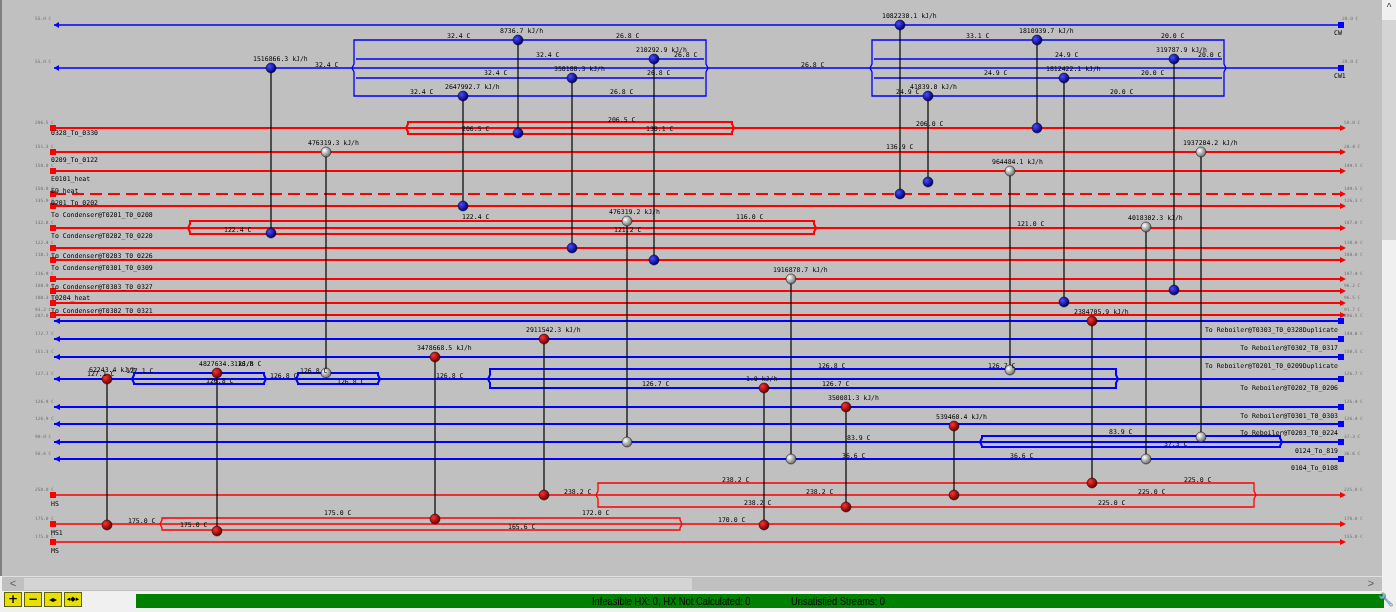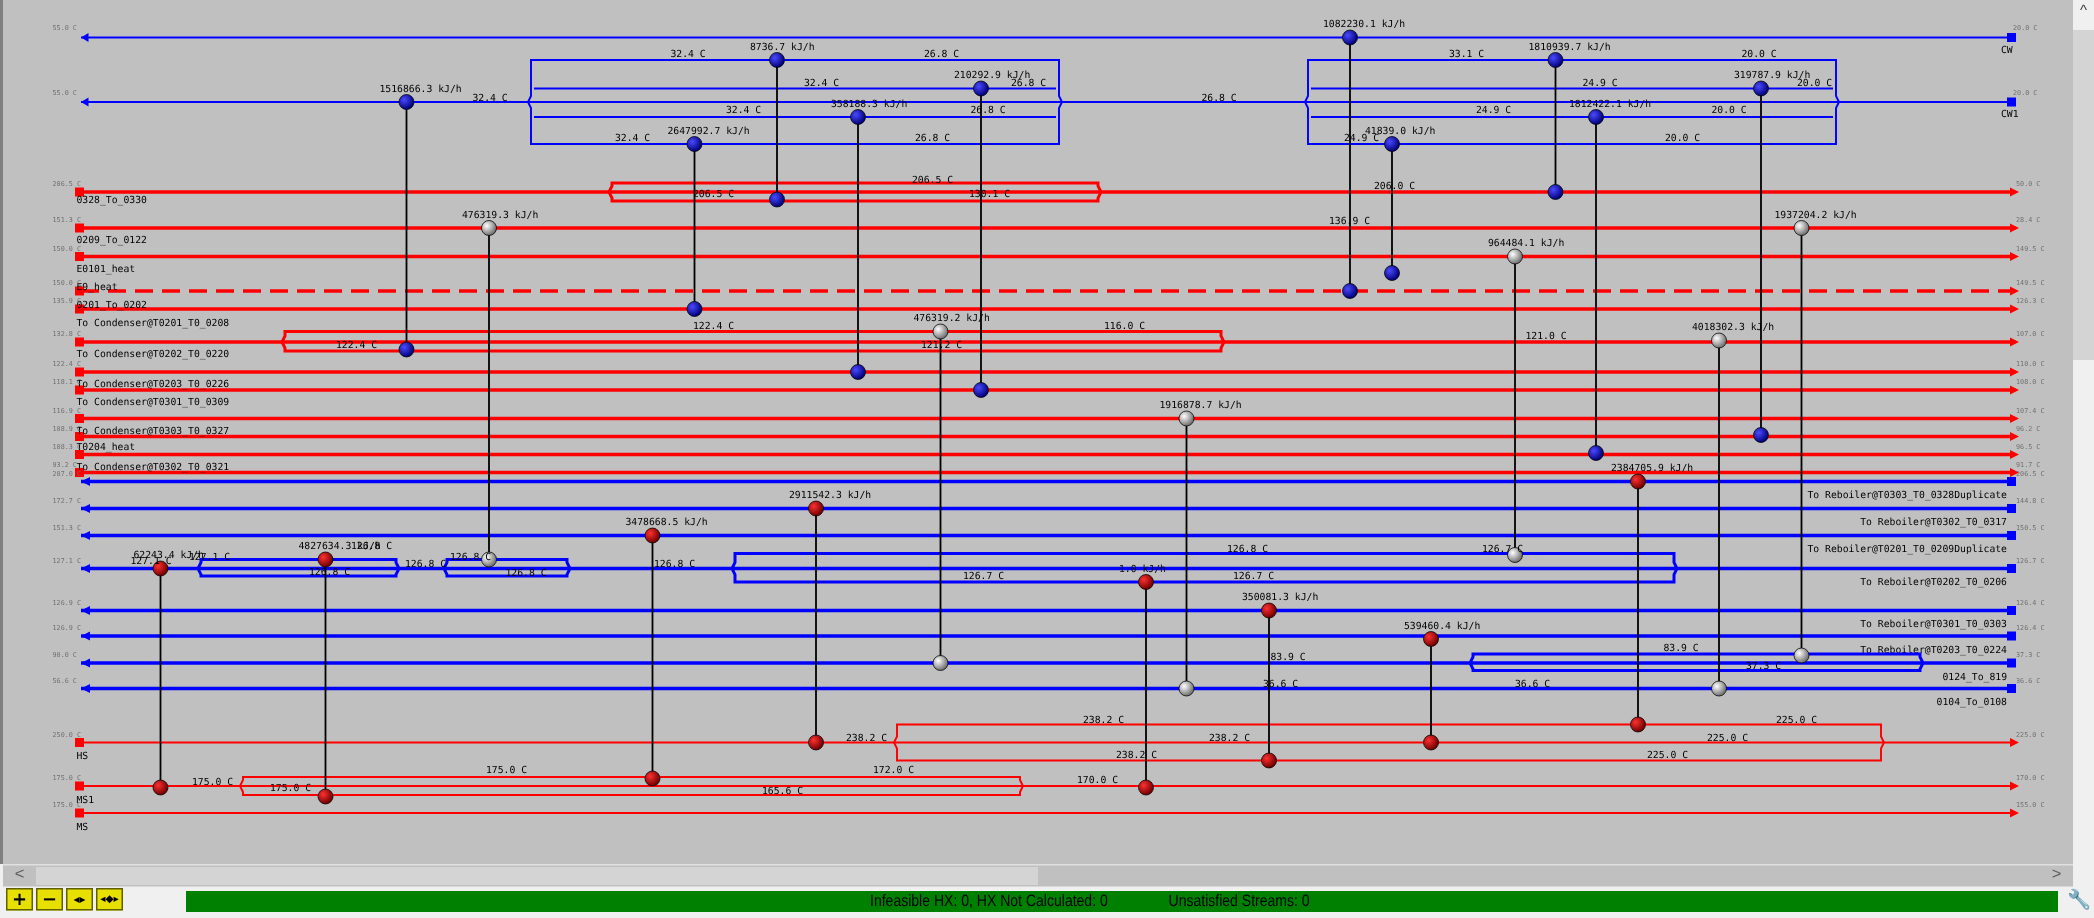--- a/index.html
+++ b/index.html
@@ -8,21 +8,21 @@
   #grid { position:absolute; left:0; top:0; }
   .vscroll { position:absolute; left:1382px; top:0; width:14px; height:576px; background:#f0f0f0; }
   .vscroll .thumb { position:absolute; left:0; top:20px; width:14px; height:220px; background:#d4d4d4; }
   .vscroll .up { position:absolute; left:0; top:2px; width:14px; height:14px; font-size:10px; text-align:center; color:#404040; }
   .hscroll { position:absolute; left:2px; top:576px; width:1380px; height:14px; background:#c0c0c0; border-top:1px solid #e0e0e0; }
   .hscroll .thumb { position:absolute; left:22px; top:1px; width:668px; height:12px; background:#d4d4d4; }
   .hscroll .left { position:absolute; left:4px; top:0; width:14px; height:14px; font-size:11px; color:#606060; text-align:center; }
   .hscroll .right { position:absolute; right:4px; top:0; width:14px; height:14px; font-size:11px; color:#606060; text-align:center; }
   .toolbar { position:absolute; left:4px; top:592px; height:16px; display:flex; gap:2px; }
   .tbtn { width:18px; height:15px; background:#e8e000; border:1px solid #606000; box-sizing:border-box; font:bold 12px "DejaVu Sans", sans-serif; line-height:13px; text-align:center; color:#000; cursor:pointer; }
-  .status { position:absolute; left:124px; top:594px; width:1248px; height:14px; background:#008000; font:11px "Liberation Sans Narrow","Liberation Sans", sans-serif; color:#000; line-height:14px; }
+  .status { position:absolute; left:136px; top:594px; width:1248px; height:14px; background:#008000; font:11px "Liberation Sans Narrow","Liberation Sans", sans-serif; color:#000; line-height:14px; }
   .status span { position:absolute; white-space:nowrap; transform:scaleX(0.85); transform-origin:left; }
   .wrench { position:absolute; left:1378px; top:592px; width:16px; height:16px; color:#c0a000; font-size:13px; }
   svg text { font-family:"DejaVu Sans Mono", monospace; }
 </style>
 </head>
 <body>
 
 <div id="canvas-wrap">
   <svg id="grid" width="1382" height="576">
       <defs>

